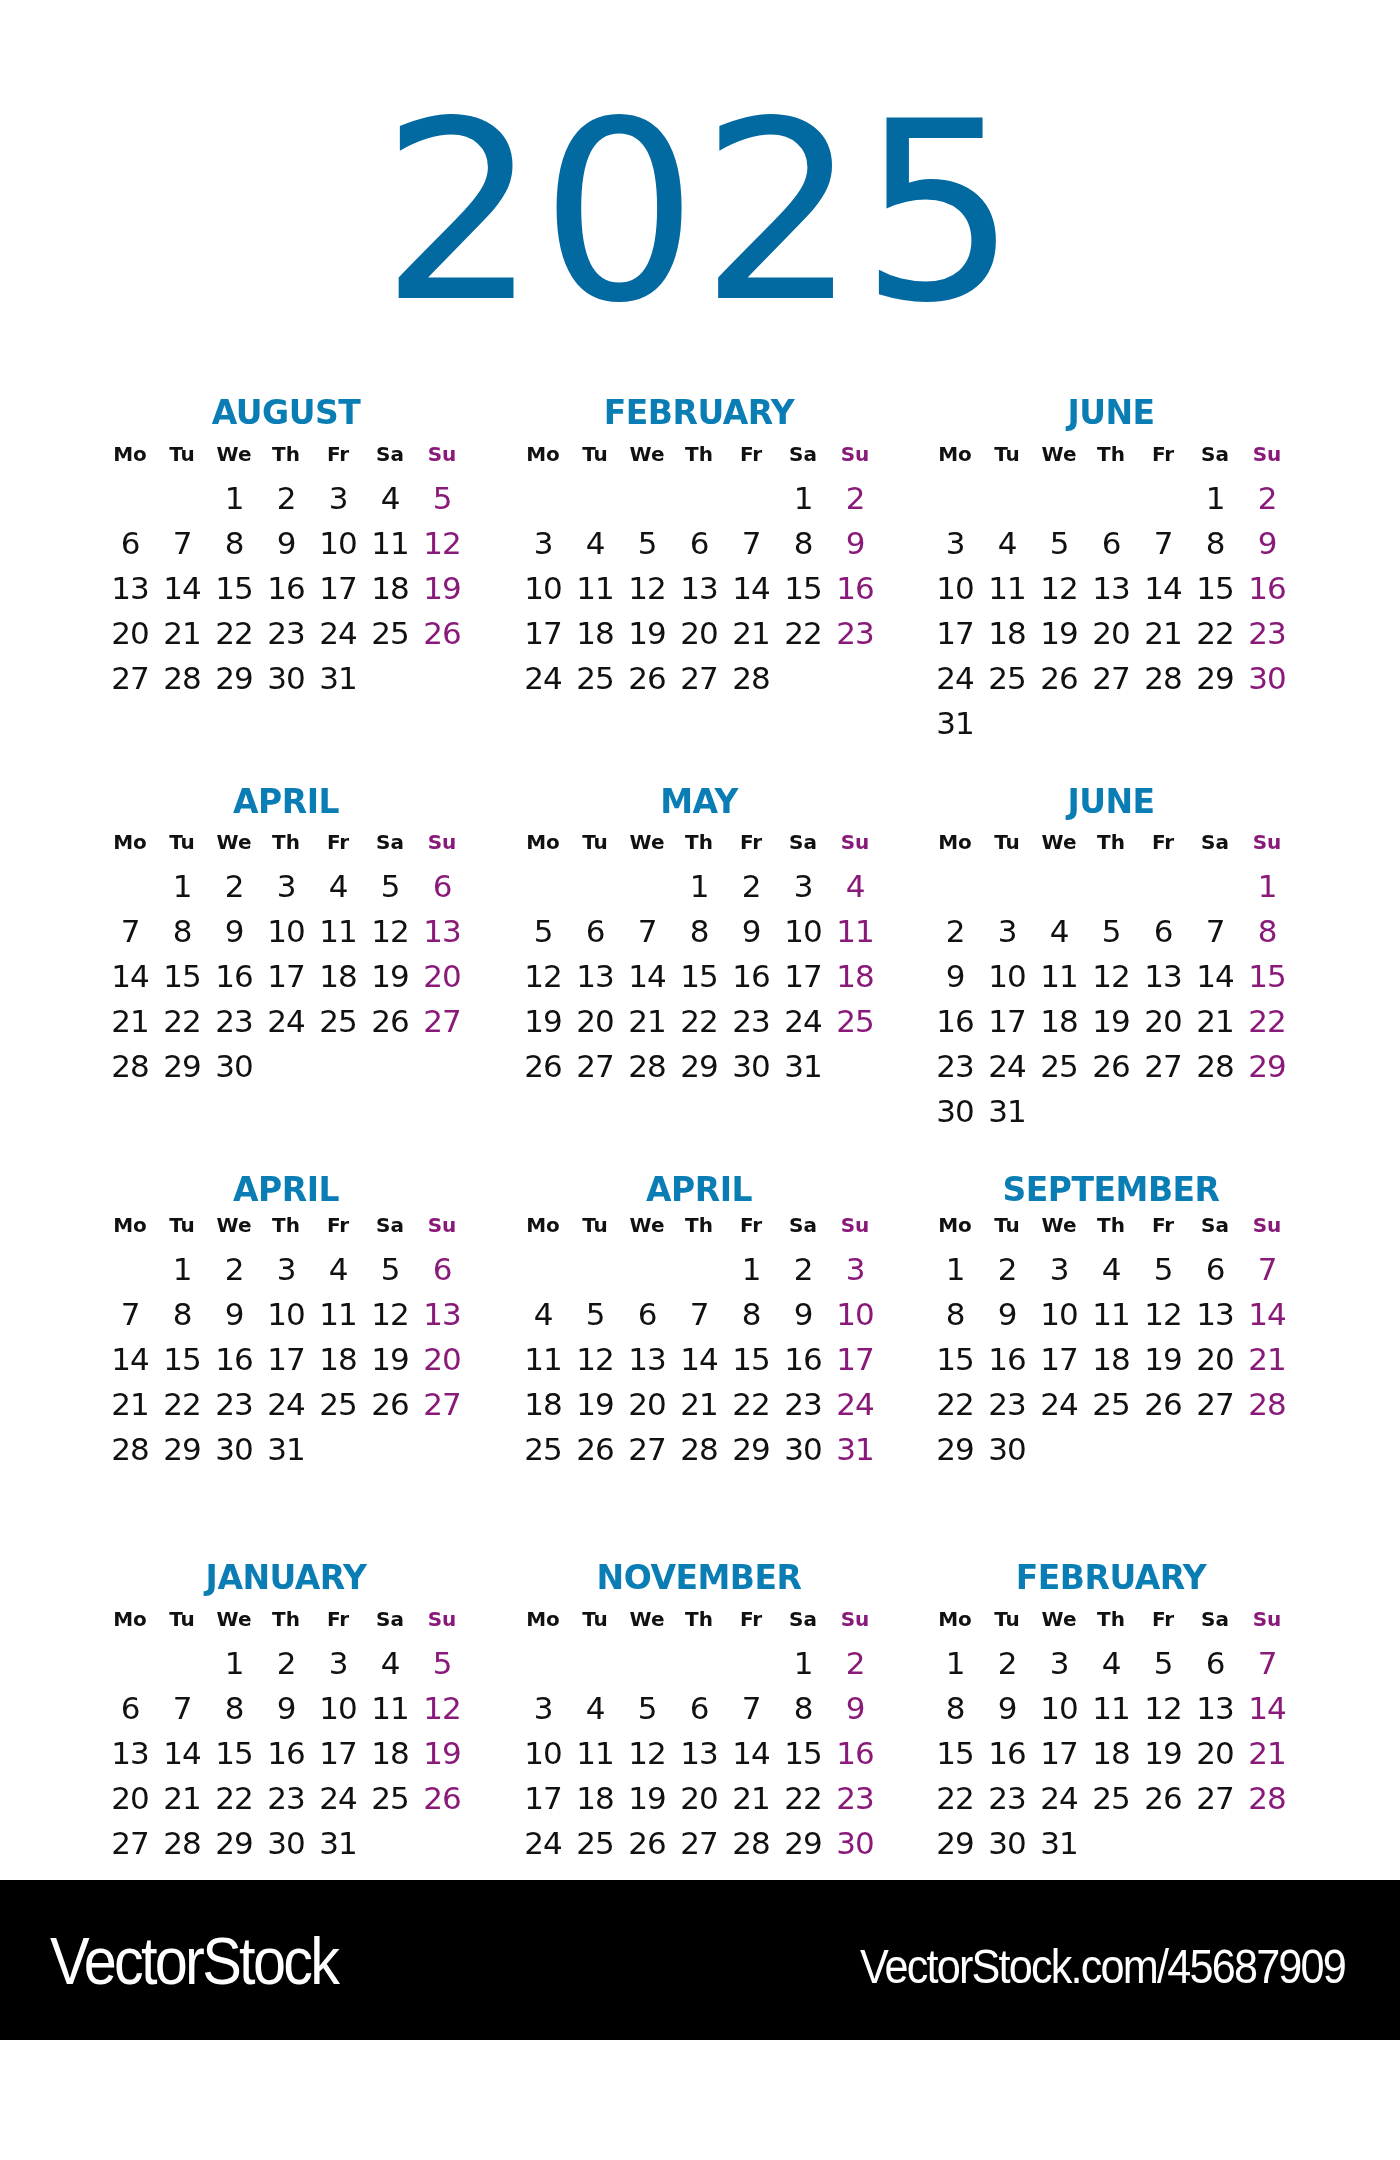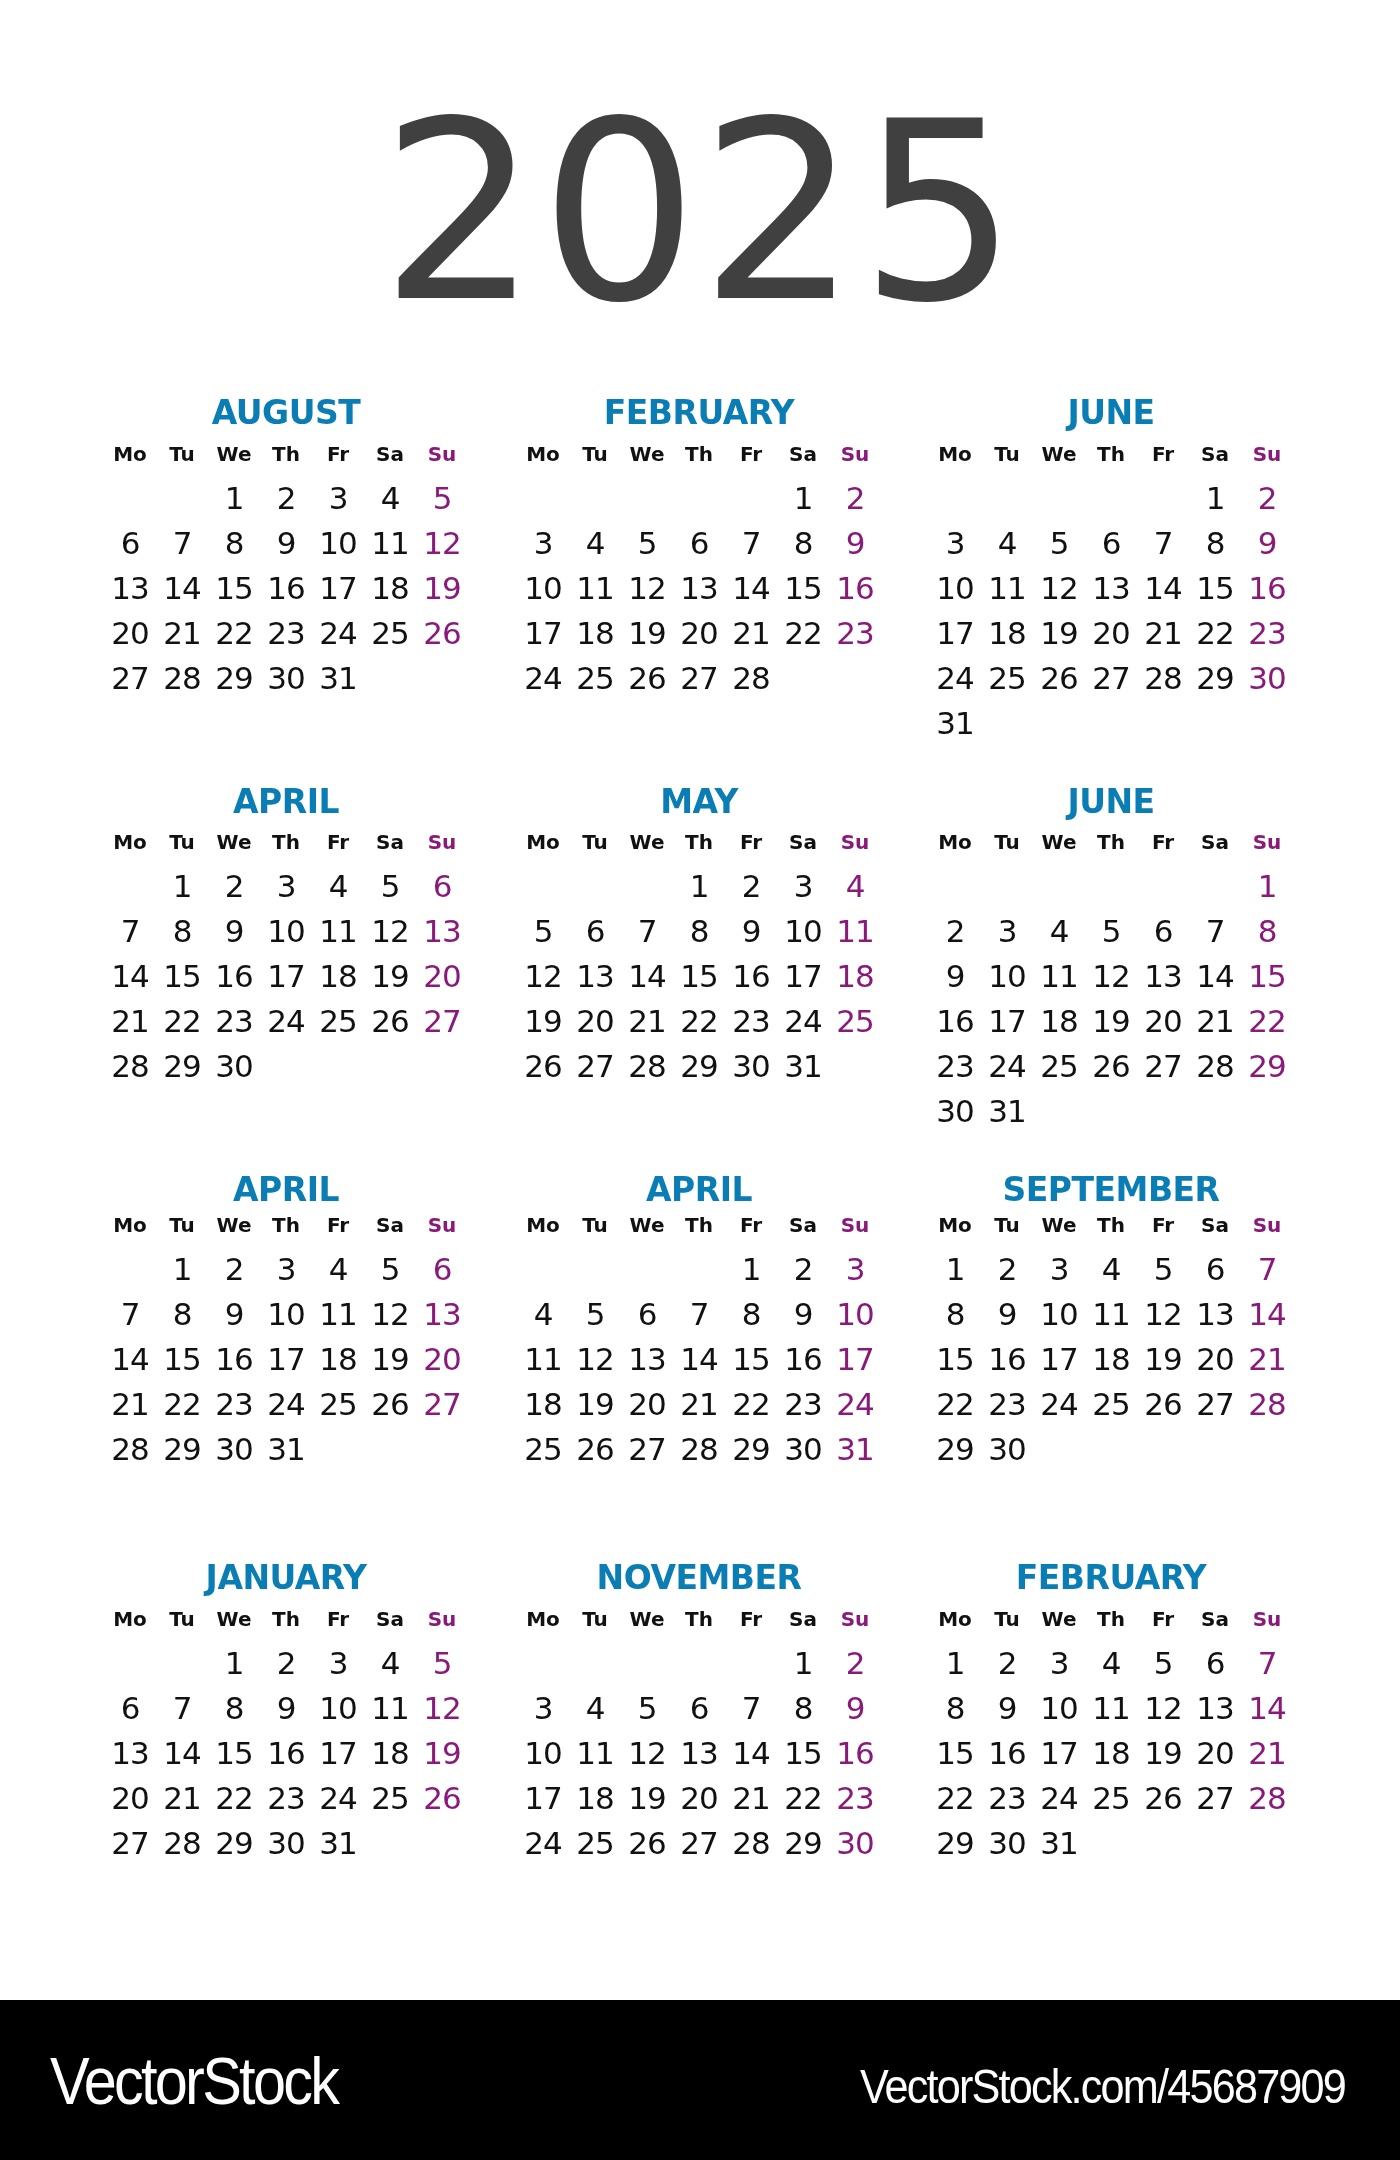--- a/index.html
+++ b/index.html
@@ -4,21 +4,21 @@
 <style>
   html, body { margin: 0; padding: 0; }
   body {
     width: 1400px; height: 2160px; position: relative; overflow: hidden;
     background: #ffffff;
     font-family: "Liberation Sans", "DejaVu Sans", sans-serif;
   }
   .year {
     position: absolute; left: 0; width: 1400px; top: 82px;
     text-align: center; font-size: 248px; line-height: 260px;
-    color: #404040; font-family: "DejaVu Sans", sans-serif; font-weight: normal;
+    color: #0369a1; font-family: "DejaVu Sans", sans-serif; font-weight: normal;
     letter-spacing: 2px;
   }
   .month {
     position: absolute; width: 364px;
   }
   .month-title {
     position: absolute; left: 0; width: 364px; top: 0; height: 40px;
     text-align: center; font-size: 33px; line-height: 40px; font-weight: bold;
     color: #0a7db5; font-family: "DejaVu Sans", sans-serif; letter-spacing: -0.5px;
   }
@@ -30,21 +30,21 @@
     text-align: center; font-size: 20px; line-height: 40px; font-weight: bold;
     color: #111111; font-family: "DejaVu Sans", sans-serif;
   }
   .wd.sun { color: #8a1a7a; }
   .day {
     text-align: center; font-size: 31px; line-height: 40px;
     color: #111111; font-family: "DejaVu Sans", sans-serif; letter-spacing: -1px;
   }
   .day.sun { color: #8a1a7a; }
   .footer {
-    position: absolute; left: 0; top: 2000px; width: 1400px; height: 160px;
+    position: absolute; left: 0; top: 1880px; width: 1400px; height: 160px;
     background: #000000;
   }
   .brand {
     position: absolute; left: 50px; top: 46px; font-size: 66px; line-height: 70px;
     color: #ffffff; font-family: "Liberation Sans", sans-serif; letter-spacing: -3px;
     transform: scaleX(0.9); transform-origin: left center;
   }
   .ref {
     position: absolute; right: 55px; top: 62px; font-size: 48px; line-height: 50px;
     color: #ffffff; font-family: "Liberation Sans", sans-serif; letter-spacing: -2px;

